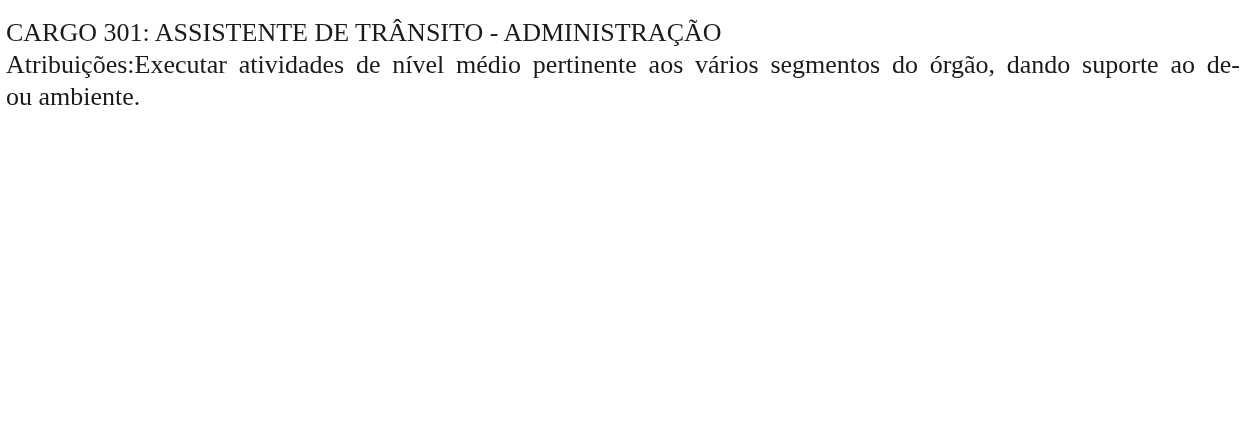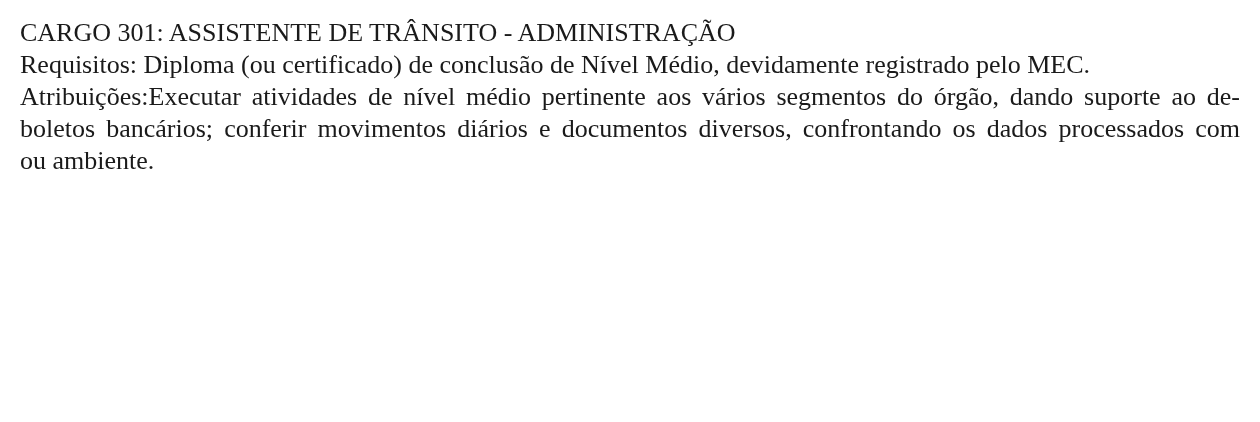--- a/index.html
+++ b/index.html
@@ -9,21 +9,21 @@
   }
   body {
     width: 1260px;
     height: 422px;
     overflow: hidden;
   }
   .page {
     box-sizing: border-box;
     width: 1260px;
     height: 422px;
-    padding: 17px 20px 0 20px;
+    padding: 17px 20px 0 6px;
     font-family: "Liberation Serif", "DejaVu Serif", serif;
     font-size: 26px;
     line-height: 32px;
     color: #1a1a1a;
     background: #ffffff;
   }
   .line {
     white-space: normal;
     text-align: left;
   }
@@ -31,19 +31,17 @@
     text-align: justify;
     text-align-last: justify;
     text-justify: inter-word;
   }
 </style>
 </head>
 <body>
 
 <div class="page">
   <div class="line">CARGO 301: ASSISTENTE DE TRÂNSITO - ADMINISTRAÇÃO</div>
-  <div class="line">Requisitos: Diploma (ou certificado) de conclusão de Nível Médio, devidamente registrado pelo MEC.</div>
   <div>
     <div class="line just">Atribuições:Executar atividades de nível médio pertinente aos vários segmentos do órgão, dando suporte ao de-</div>
-    <div class="line just">boletos bancários; conferir movimentos diários e documentos diversos, confrontando os dados processados com</div>
     <div class="line">ou ambiente.</div>
   </div>
 </div>
 
 </body></html>

